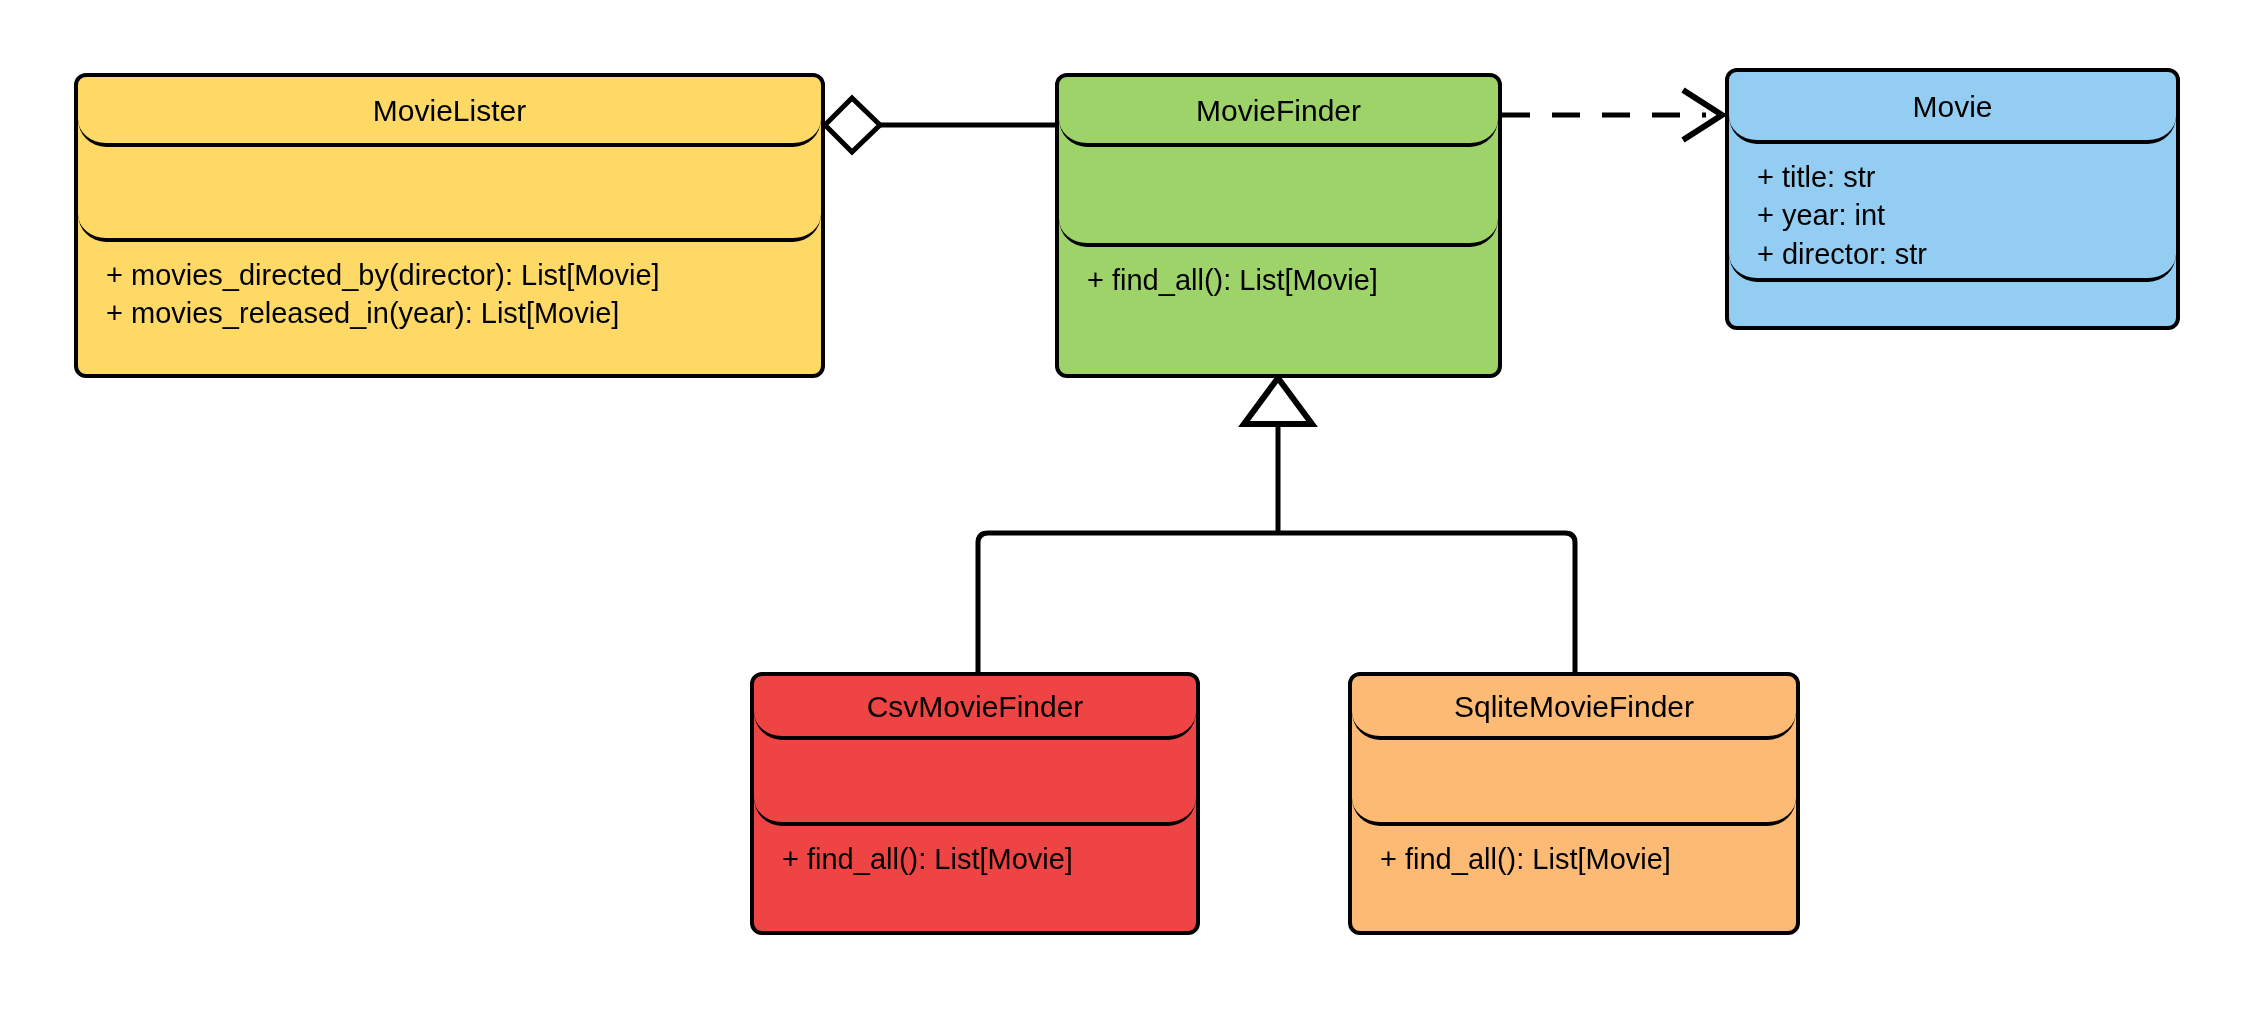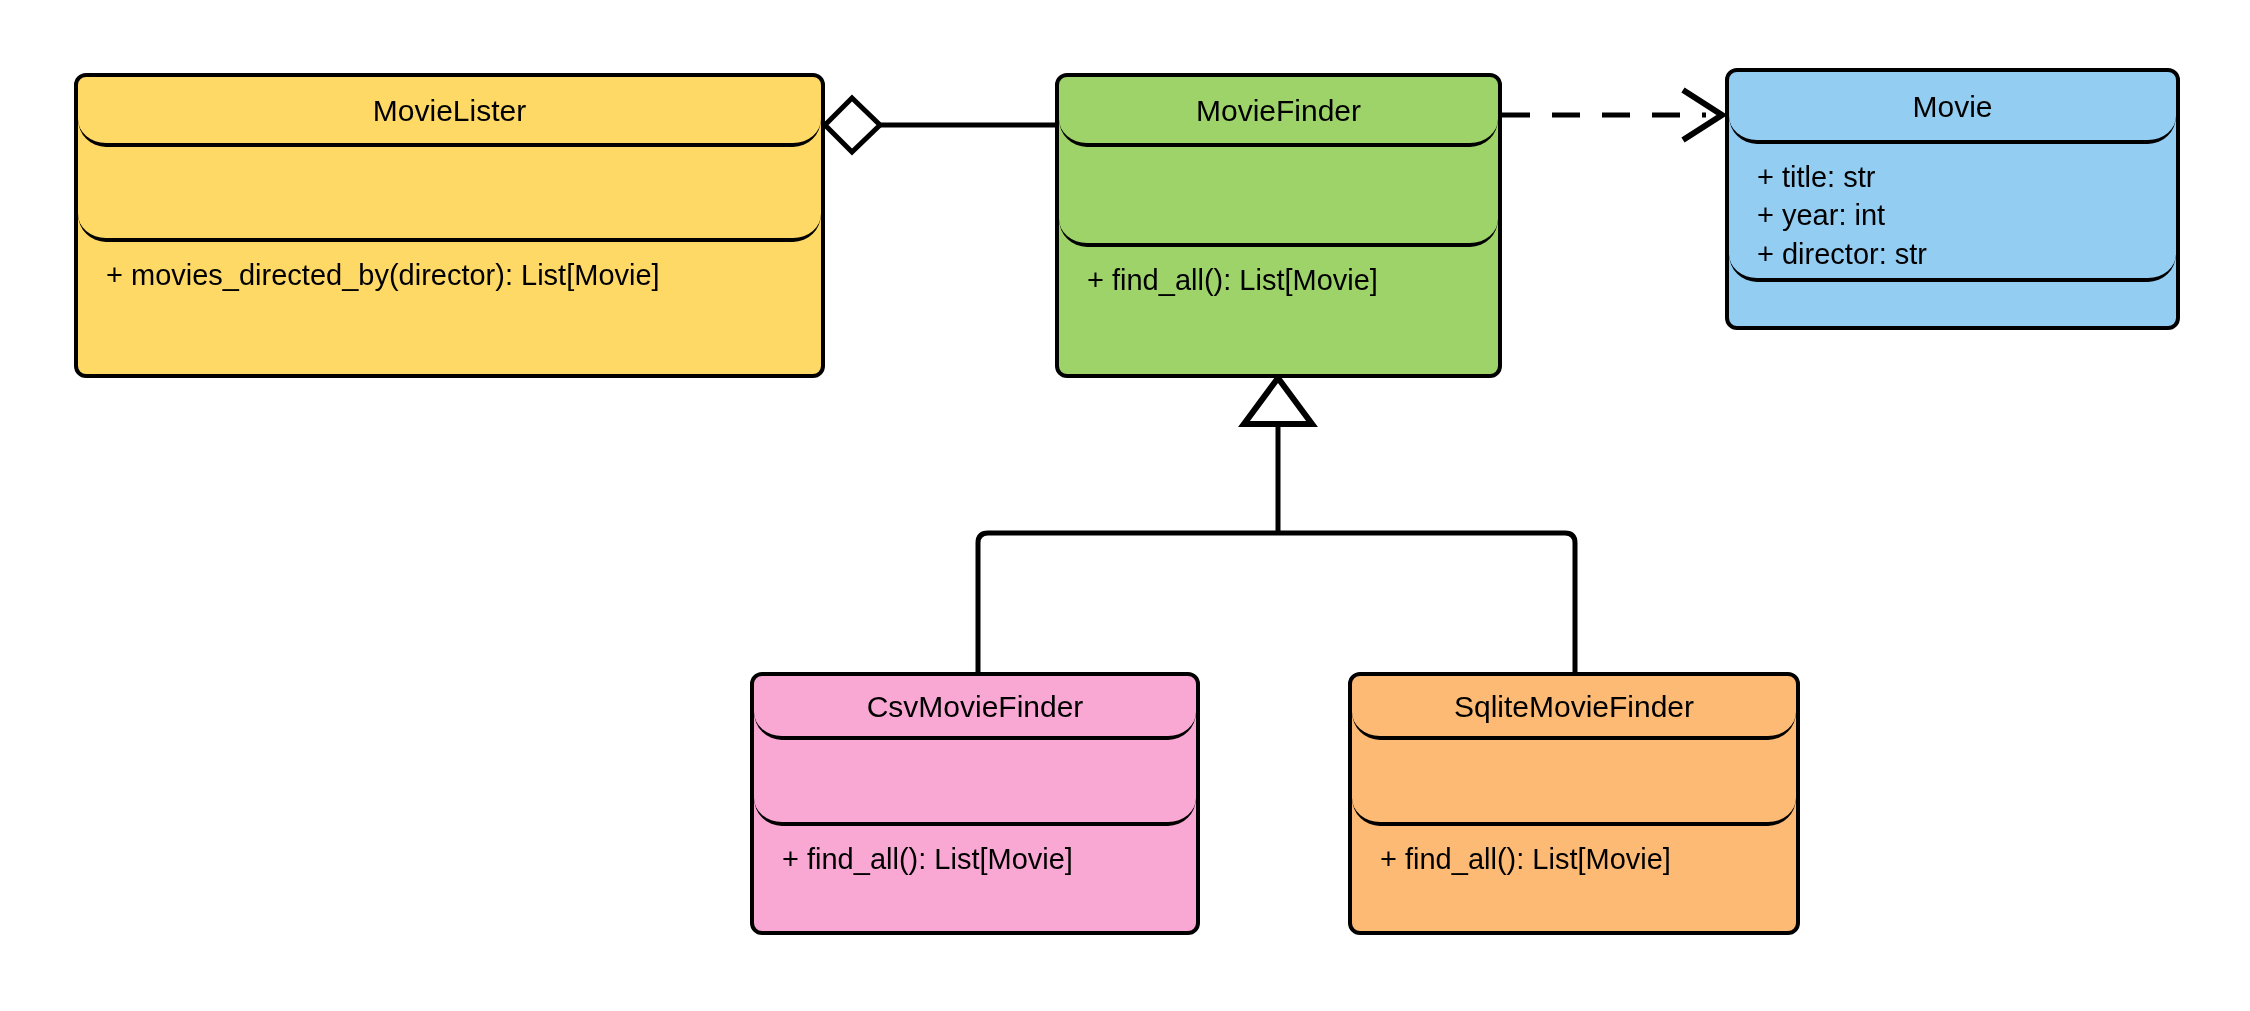--- a/index.html
+++ b/index.html
@@ -96,20 +96,21 @@
     </g>
   </svg>
 
   <div class="uml-class" style="left:74px; top:73px; width:751px; height:305px; background:#FFD966;">
     <div class="compartment cmp-name divided" style="height:70px;">
       <span class="class-title">MovieLister</span>
     </div>
     <div class="compartment cmp-body divided" style="height:95px;"></div>
     <div class="compartment cmp-body" style="flex:1 1 auto;">
       <span class="member">+ movies_directed_by(director): List[Movie]</span>
+      <span class="member">+ movies_released_in(year): List[Movie]</span>
     </div>
   </div>
 
   <div class="uml-class" style="left:1055px; top:73px; width:447px; height:305px; background:#9ED36A;">
     <div class="compartment cmp-name divided" style="height:70px;">
       <span class="class-title">MovieFinder</span>
     </div>
     <div class="compartment cmp-body divided" style="height:100px;"></div>
     <div class="compartment cmp-body" style="flex:1 1 auto;">
       <span class="member">+ find_all(): List[Movie]</span>
@@ -121,21 +122,21 @@
       <span class="class-title">Movie</span>
     </div>
     <div class="compartment cmp-body divided" style="height:138px;">
       <span class="member">+ title: str</span>
       <span class="member">+ year: int</span>
       <span class="member">+ director: str</span>
     </div>
     <div class="compartment cmp-body" style="flex:1 1 auto;"></div>
   </div>
 
-  <div class="uml-class" style="left:750px; top:672px; width:450px; height:263px; background:#f9a8d4;">
+  <div class="uml-class" style="left:750px; top:672px; width:450px; height:263px; background:#ef4444;">
     <div class="compartment cmp-name divided" style="height:64px;">
       <span class="class-title">CsvMovieFinder</span>
     </div>
     <div class="compartment cmp-body divided" style="height:86px;"></div>
     <div class="compartment cmp-body" style="flex:1 1 auto;">
       <span class="member">+ find_all(): List[Movie]</span>
     </div>
   </div>
 
   <div class="uml-class" style="left:1348px; top:672px; width:452px; height:263px; background:#fdba74;">

